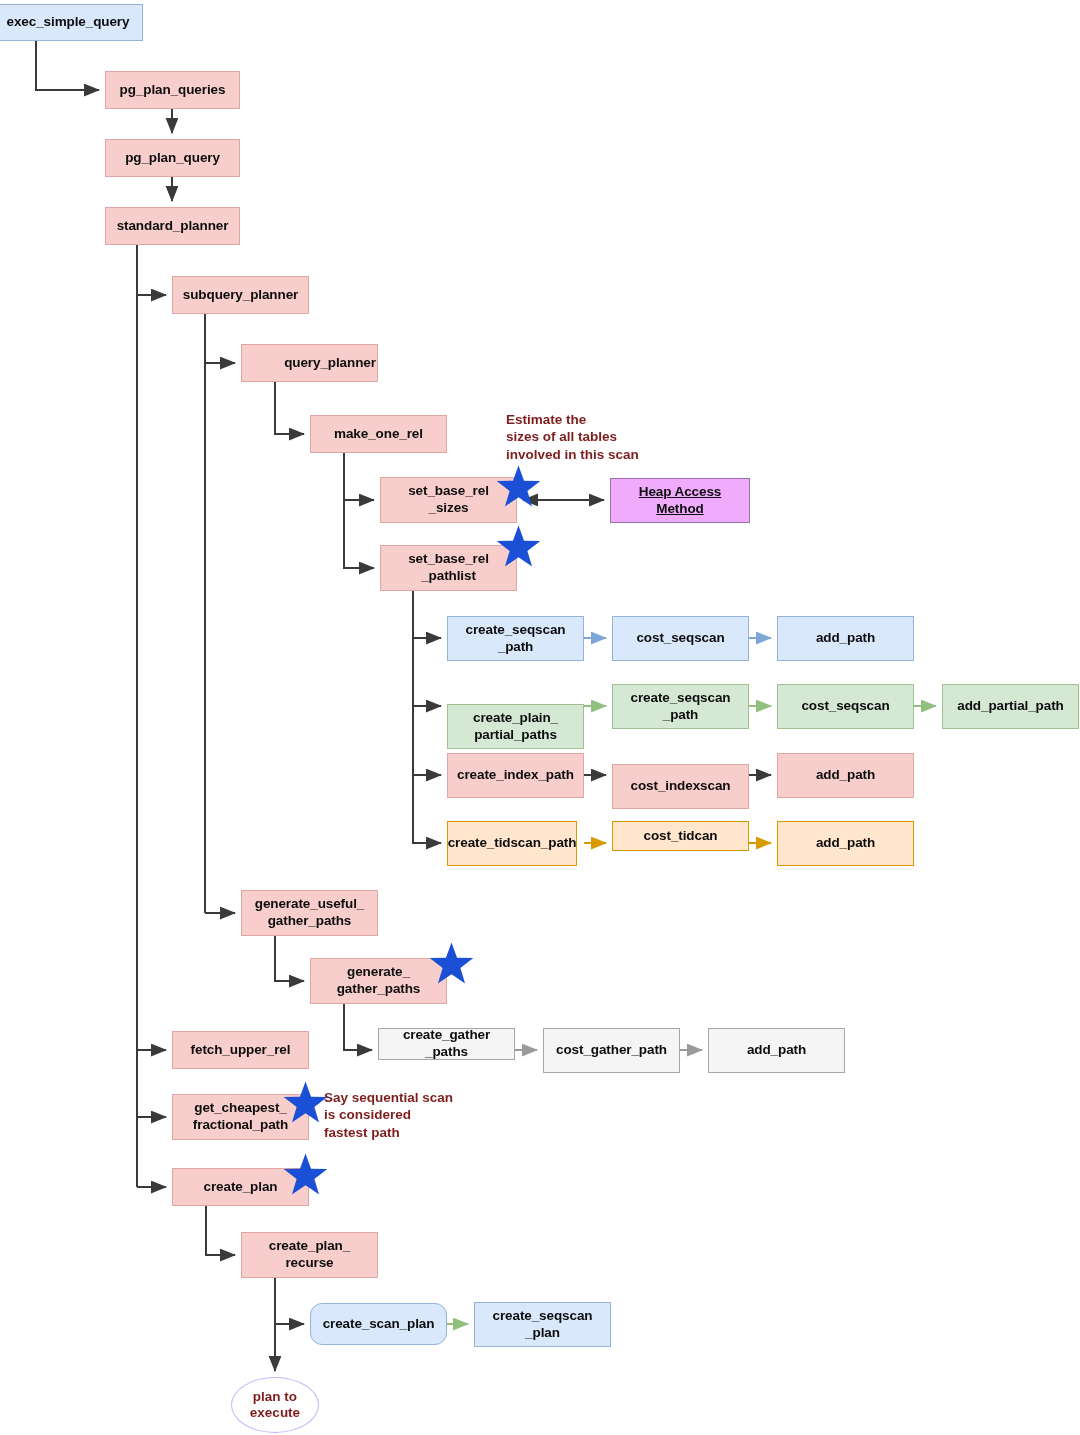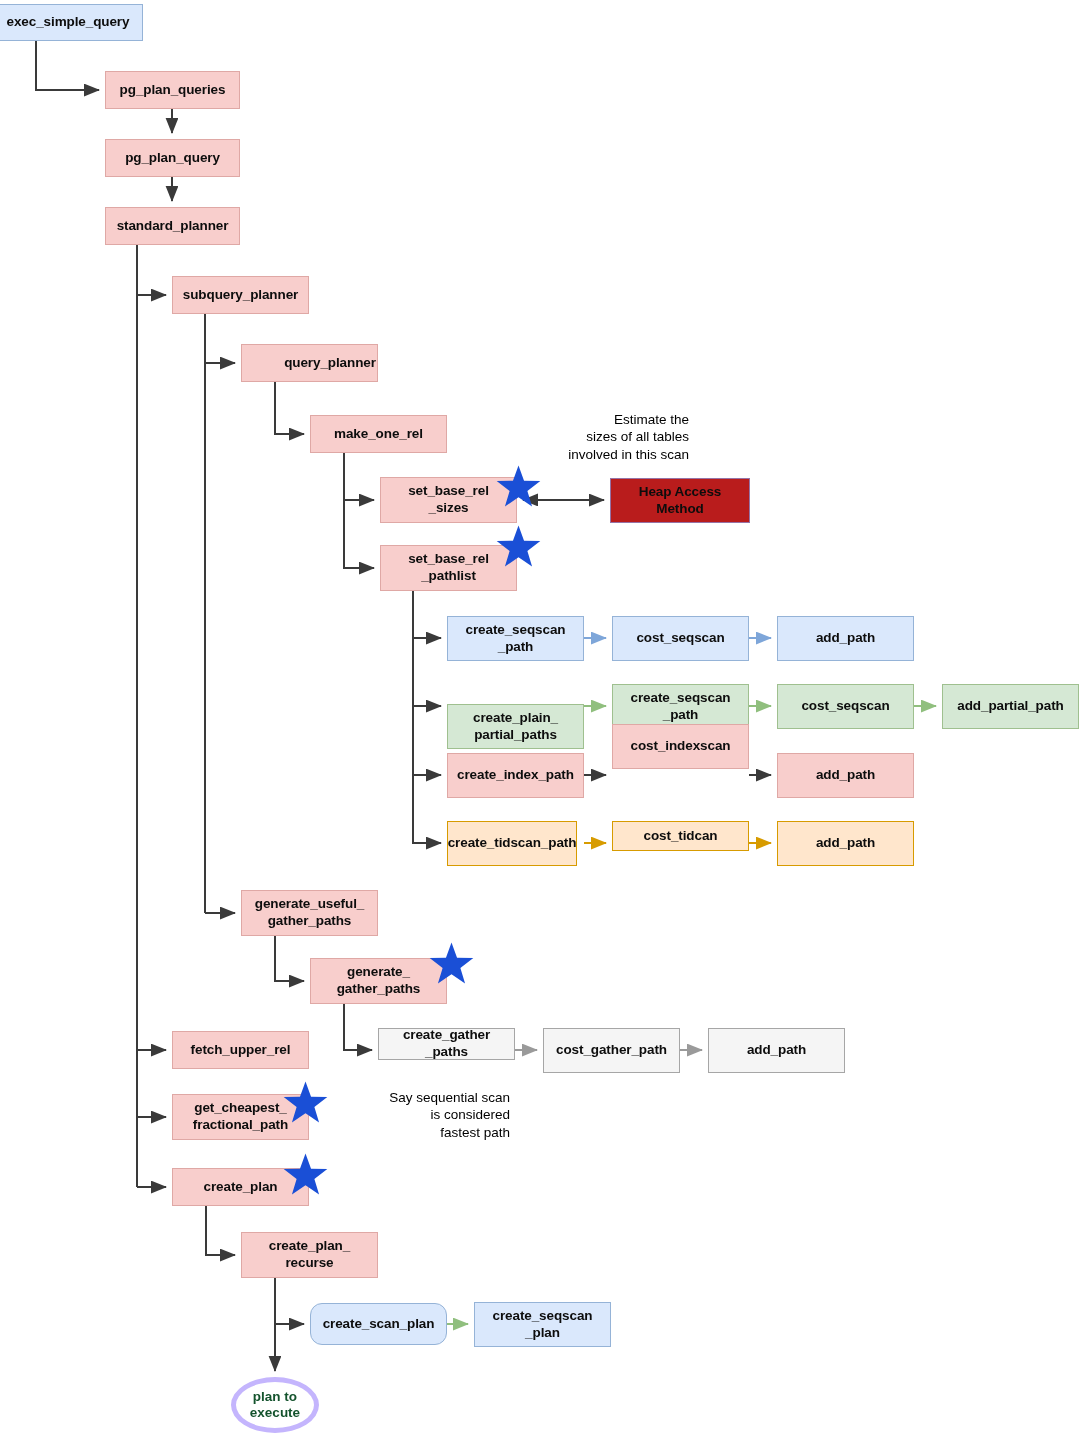--- a/index.html
+++ b/index.html
@@ -19,35 +19,35 @@
     line-height:1.25;
     letter-spacing:-0.1px;
     border:1px solid #9a9a9a;
     white-space:pre-line;
     padding:0 3px;
   }
   .pink{background:#f8cecc;border-color:#dfa8a5;}
   .blue{background:#dae8fc;border-color:#95b3d7;}
   .green{background:#d5e8d4;border-color:#9fc08f;}
   .orange{background:#ffe6cc;border-color:#d79b00;}
-  .purple{background:#b91c1c;border-color:#9673a6;}
+  .purple{background:#f0abfc;border-color:#9673a6;text-decoration:underline;}
   .gray{background:#f5f5f5;border-color:#a6a6a6;}
   .ellipse{
     position:absolute;box-sizing:border-box;
     border-radius:50%;
-    background:#ffffff;border:5px solid #c4b5fd;
+    background:#ffffff;border:1px solid #c4b5fd;
     display:flex;align-items:center;justify-content:center;text-align:center;
-    font-size:13.5px;font-weight:bold;color:#14532d;line-height:1.2;white-space:pre-line;
+    font-size:13.5px;font-weight:bold;color:#7f1d1d;line-height:1.2;white-space:pre-line;
   }
   .note{
     position:absolute;
     font-size:13.5px;
-    font-weight:normal;
-    color:#000000;
-    text-align:right;
+    font-weight:bold;
+    color:#7f1d1d;
+    text-align:left;
     line-height:1.28;
     white-space:pre-line;
   }
   .star{position:absolute;}
 </style>
 </head>
 <body>
 
 <div id="canvas">
 
@@ -166,21 +166,21 @@
 _path</div>
       <div class="node blue" style="left: 612px; top: 616px; width: 137px; height: 45px;">cost_seqscan</div>
       <div class="node blue" style="left: 777px; top: 616px; width: 137px; height: 45px;">add_path</div>
       <div class="node green" style="left: 447px; top: 704px; width: 137px; height: 45px;">create_plain_
 partial_paths</div>
       <div class="node green" style="left: 612px; top: 684px; width: 137px; height: 45px;">create_seqscan
 _path</div>
       <div class="node green" style="left: 777px; top: 684px; width: 137px; height: 45px;">cost_seqscan</div>
       <div class="node green" style="left: 942px; top: 684px; width: 137px; height: 45px;">add_partial_path</div>
       <div class="node pink" style="left: 447px; top: 753px; width: 137px; height: 45px;">create_index_path</div>
-      <div class="node pink" style="left: 612px; top: 724px; width: 137px; height: 45px;">cost_indexscan</div>
+      <div class="node pink" style="left: 612px; top: 764px; width: 137px; height: 45px;">cost_indexscan</div>
       <div class="node pink" style="left: 777px; top: 753px; width: 137px; height: 45px;">add_path</div>
       <div class="node orange" style="left: 447px; top: 821px; width: 130px; height: 45px;">create_tidscan_path</div>
       <div class="node orange" style="left: 612px; top: 821px; width: 137px; height: 30px;">cost_tidcan</div>
       <div class="node orange" style="left: 777px; top: 821px; width: 137px; height: 45px;">add_path</div>
       <div class="node pink" style="left: 241px; top: 890px; width: 137px; height: 46px;">generate_useful_
 gather_paths</div>
       <div class="node pink" style="left: 310px; top: 958px; width: 137px; height: 46px;">generate_
 gather_paths</div>
       <div class="node gray" style="left: 378px; top: 1028px; width: 137px; height: 32px;">create_gather
 _paths</div>

